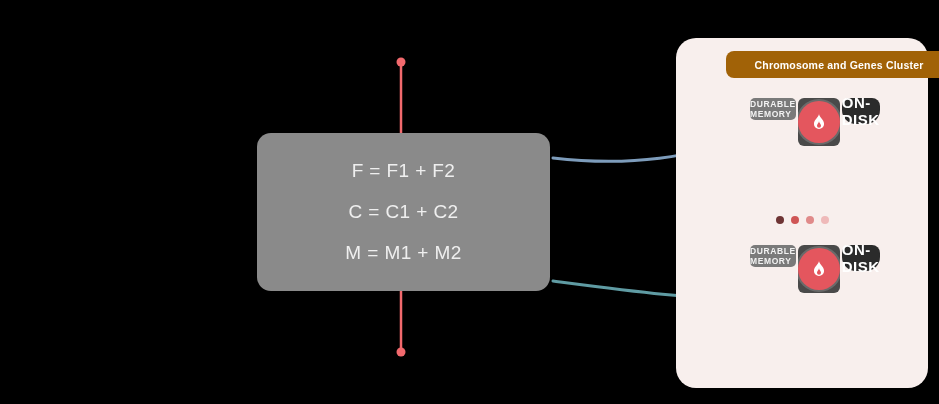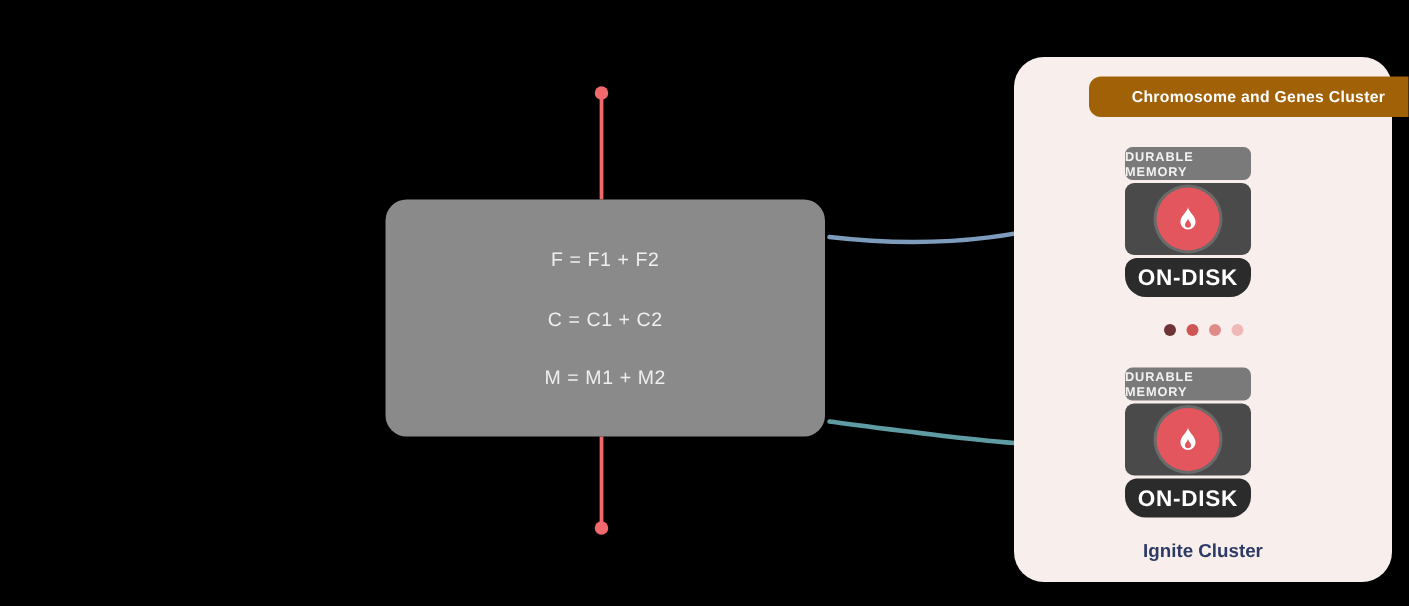--- a/index.html
+++ b/index.html
@@ -7,32 +7,32 @@
     font-family: "Liberation Sans", sans-serif; }
   .canvas { position: relative; width: 939px; height: 404px; background: #000; }
 
   .overlay-svg { position: absolute; left: 0; top: 0; width: 939px; height: 404px; }
 
   
   .formula-box { position: absolute; left: 257px; top: 133px; width: 293px; height: 158px;
     background: #8a8a8a; border-radius: 14px;
     display: flex; flex-direction: column; justify-content: space-evenly; align-items: center;
     padding: 8px 0; }
-  .formula-line { color: #efefef; font-size: 13px; letter-spacing: 0.4px; }
+  .formula-line { color: #efefef; font-size: 19px; letter-spacing: 0.4px; }
 
   
   .cluster-panel { position: absolute; left: 676px; top: 38px; width: 252px; height: 350px;
     background: #f8efed; border-radius: 20px; }
   .cluster-header { position: absolute; left: 10px; top: 13px; width: 226px; height: 27px;
     background: #a16207; border-radius: 8px;
     display: flex; align-items: center; justify-content: center;
     color: #fff; font-weight: bold; font-size: 10.5px; letter-spacing: 0.2px; margin-left: 40px; }
 
-  .node { position: absolute; left: 74px; width: 84px;
-    display: flex; flex-direction: column; gap: 2px; }
+  .node { position: absolute; left: 74px; width: 109px;
+    display: flex; gap: 2px; }
   .node-1 { top: 60px; }
   .node-2 { top: 207px; }
   .mem-bar { height: 22px; background: #7a7a7a; border-radius: 5px;
     color: #f2f2f2; font-size: 8.5px; font-weight: bold; letter-spacing: 0.6px;
     display: flex; align-items: center; justify-content: center; }
   .node-body { height: 48px; background: #4a4a4a; border-radius: 6px;
     display: flex; align-items: center; justify-content: center; }
   .logo-circle { width: 42px; height: 42px; border-radius: 50%; background: #e4565e;
     box-shadow: 0 0 0 2px rgba(255,255,255,0.18);
     display: flex; align-items: center; justify-content: center; }
@@ -112,17 +112,16 @@
         <div class="logo-circle">
           <svg viewBox="0 0 24 24">
             <path d="M12 2.5 C12.5 6.5 6.5 9 6.5 14.2 a5.5 5.5 0 0 0 11 0 C17.5 9 11.5 6.5 12 2.5 Z" fill="#ffffff"></path>
             <path d="M12 11 C12.2 13 9.8 14 9.8 16.2 a2.2 2.2 0 0 0 4.4 0 C14.2 14 11.8 13 12 11 Z" fill="#e4565e"></path>
           </svg>
         </div>
       </div>
       <div class="disk-bar">ON-DISK</div>
     </div>
 
-    <div class="cluster-footer">Ignite Cluster</div>
 
   </div>
 
 </div>
 
 </body></html>

